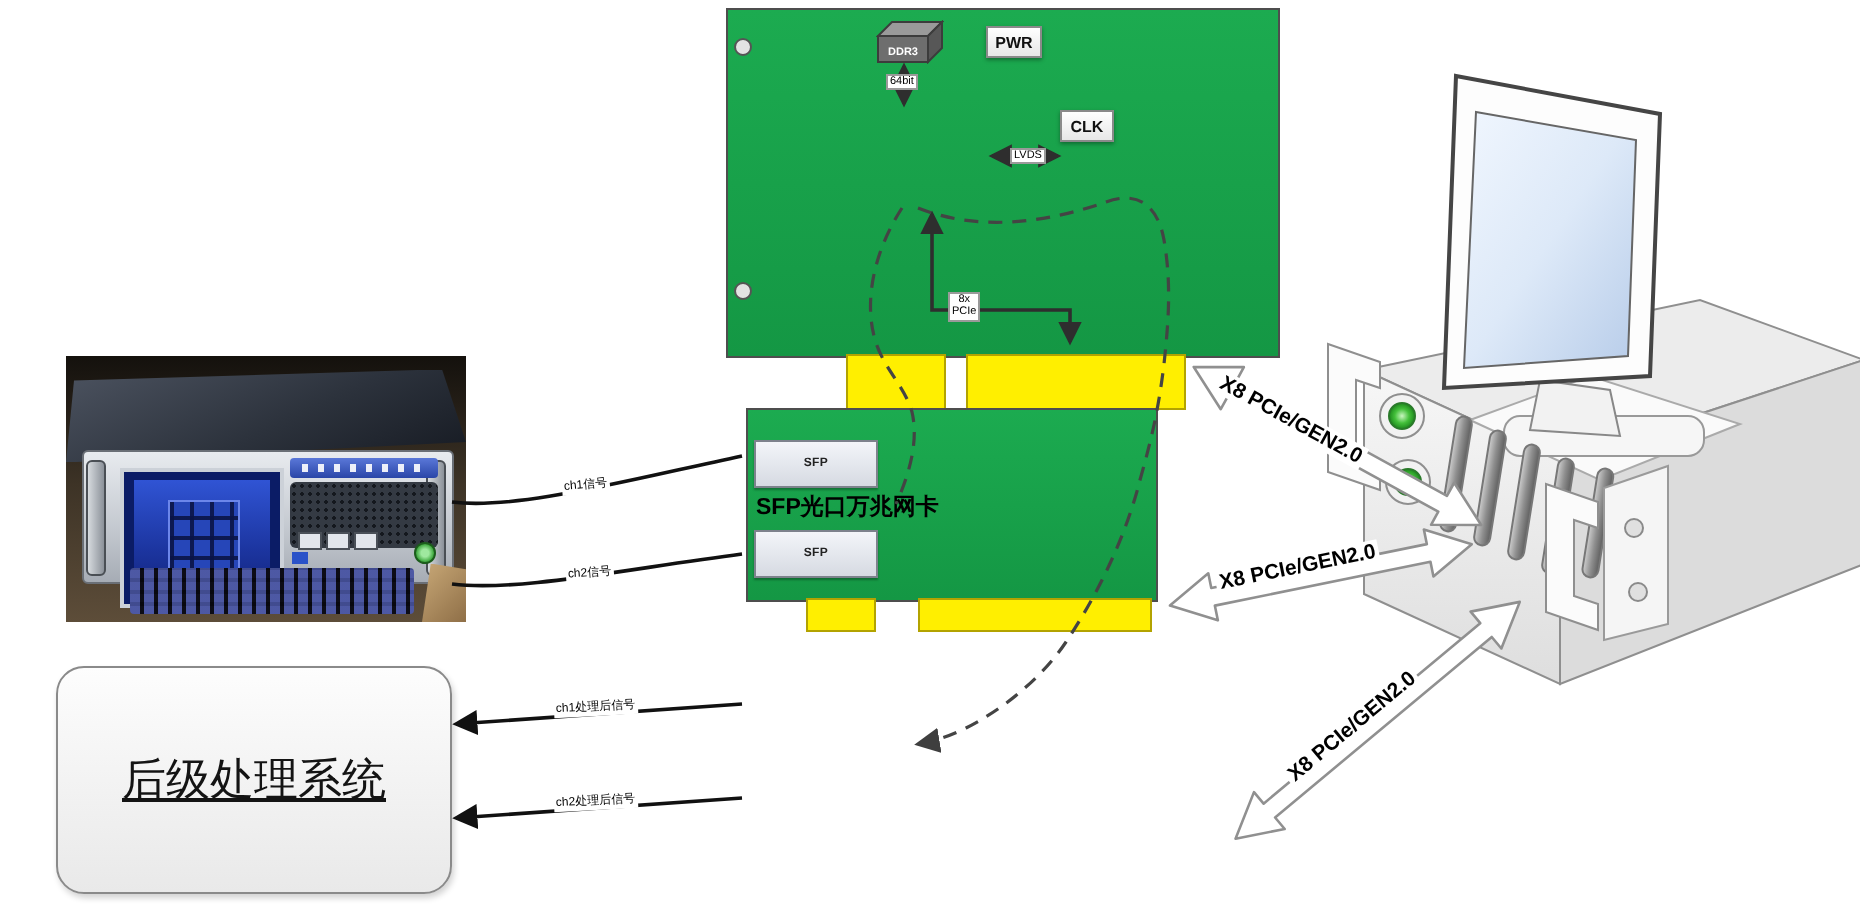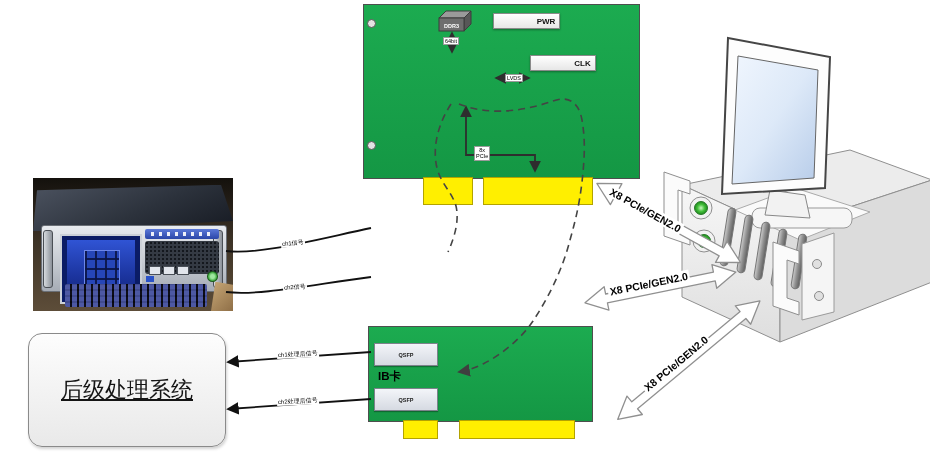--- a/index.html
+++ b/index.html
@@ -8,21 +8,21 @@
 
   
   .board { position:absolute; background:linear-gradient(180deg,#1cab50,#149744);
            border:1px solid #4e4e4e; z-index:30; }
   .tab   { position:absolute; background:#ffef00; border:1px solid #b3a300; }
   .hole  { position:absolute; width:7px; height:7px; border-radius:50%;
            background:#e3e3e3; border:1px solid #555; }
   .chipbox { position:absolute; background:linear-gradient(180deg,#ffffff,#e7e7e7);
              border:1px solid #8a8a8a; box-shadow:0 1px 2px rgba(0,0,0,.35);
              display:flex; flex-direction:column; align-items:center; justify-content:center;
-             text-align:right; color:#111;padding-left:39px; }
+             text-align:right; color:#111; }
   .portbox { position:absolute; background:linear-gradient(180deg,#f3f5f9,#d6dae2);
              border:1px solid #7d828c; box-shadow:0 1px 1px rgba(0,0,0,.3);
              display:flex; align-items:center; justify-content:center; color:#222; }
   .cardtitle { position:absolute; font-size:11.5px; font-weight:bold; color:#000;
                white-space:nowrap; }
 
   .fpga-name { font-size:8px; font-weight:bold; line-height:1.2; }
   .fpga-part { font-size:6.5px; font-weight:bold; line-height:1.2; }
   .pwrclk    { font-size:8px; font-weight:bold; }
   .portlbl   { font-size:6px; font-weight:bold; letter-spacing:.2px; }
@@ -201,32 +201,32 @@
       </div>
     <div class="chipbox pwrclk" style="left:166px; top:8px; width:25px; height:14px;margin-top:42px;">
         <span>CLK</span>
       </div>
 
 
     <div class="tab" style="left:59px;  top:172px; width:48px;  height:26px;"></div>
     <div class="tab" style="left:119px; top:172px; width:108px; height:26px;"></div>
   </div>
 
-
-  <div class="board" style="left:368px; top:326px; width:223px; height:94px;">
-    <div class="portbox" style="left:5px; top:16px; width:62px; height:21px; font-size:5.5px; font-weight:bold;">
-      <span>QSFP</span>
+  <div class="board" style="left:373px; top:204px; width:204px; height:95px;">
+    <div class="portbox portlbl" style="left:3px; top:15px; width:60px; height:22px;">
+      <span>SFP</span>
     </div>
-    <div class="portbox" style="left:5px; top:61px; width:62px; height:21px; font-size:5.5px; font-weight:bold;">
-      <span>QSFP</span>
+    <div class="portbox portlbl" style="left:3px; top:60px; width:60px; height:22px;">
+      <span>SFP</span>
     </div>
-    <div class="cardtitle" style="left:9px; top:42px;">IB卡</div>
-    <div class="tab" style="left:34px; top:93px; width:33px;  height:17px;"></div>
-    <div class="tab" style="left:90px; top:93px; width:114px; height:17px;"></div>
-  </div>
+    <div class="cardtitle" style="left:4px; top:41px;">SFP光口万兆网卡</div>
+    <div class="tab" style="left:29px; top:94px; width:33px;  height:15px;"></div>
+    <div class="tab" style="left:85px; top:94px; width:115px; height:15px;"></div>
+  </div>
+
 
   <svg class="wires" viewBox="0 0 930 462">
     <defs>
       <marker id="mA" viewBox="0 0 10 10" refX="8.5" refY="5" markerWidth="6.5" markerHeight="6.5" orient="auto-start-reverse">
         <path d="M0,0 L10,5 L0,10 Z" fill="#2e2e2e"></path>
       </marker>
       <marker id="mB" viewBox="0 0 10 10" refX="8.5" refY="5" markerWidth="7" markerHeight="7" orient="auto-start-reverse">
         <path d="M0,0 L10,5 L0,10 Z" fill="#111111"></path>
       </marker>
       <marker id="mD" viewBox="0 0 10 10" refX="8.5" refY="5" markerWidth="8" markerHeight="8" orient="auto-start-reverse">

